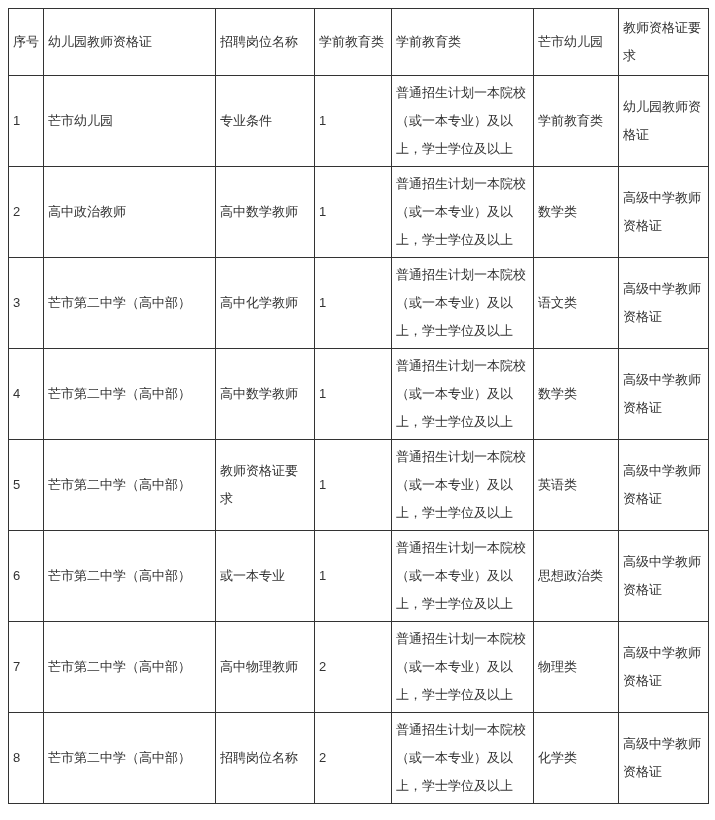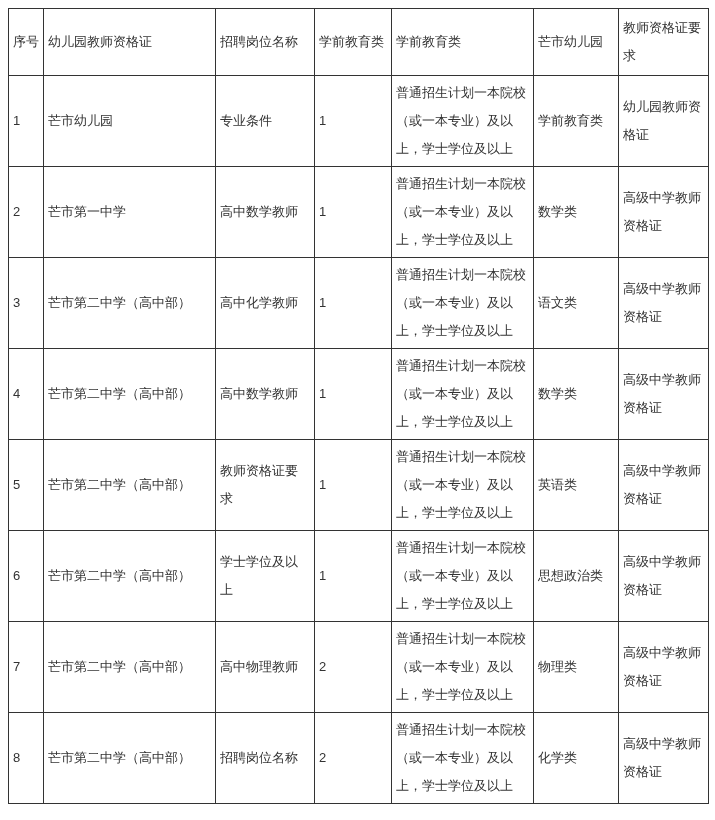--- a/index.html
+++ b/index.html
@@ -67,21 +67,21 @@
           <td>1</td>
           <td>芒市幼儿园</td>
           <td>专业条件</td>
           <td>1</td>
           <td>普通招生计划一本院校（或一本专业）及以上，学士学位及以上</td>
           <td>学前教育类</td>
           <td>幼儿园教师资格证</td>
         </tr>
         <tr>
           <td>2</td>
-          <td>芒市第一中学</td>
+          <td>高中政治教师</td>
           <td>高中数学教师</td>
           <td>1</td>
           <td>普通招生计划一本院校（或一本专业）及以上，学士学位及以上</td>
           <td>数学类</td>
           <td>高级中学教师资格证</td>
         </tr>
         <tr>
           <td>3</td>
           <td>芒市第二中学（高中部）</td>
           <td>高中化学教师</td>
@@ -104,21 +104,21 @@
           <td>芒市第二中学（高中部）</td>
           <td>教师资格证要求</td>
           <td>1</td>
           <td>普通招生计划一本院校（或一本专业）及以上，学士学位及以上</td>
           <td>英语类</td>
           <td>高级中学教师资格证</td>
         </tr>
         <tr>
           <td>6</td>
           <td>芒市第二中学（高中部）</td>
-          <td>学士学位及以上</td>
+          <td>或一本专业</td>
           <td>1</td>
           <td>普通招生计划一本院校（或一本专业）及以上，学士学位及以上</td>
           <td>思想政治类</td>
           <td>高级中学教师资格证</td>
         </tr>
         <tr>
           <td>7</td>
           <td>芒市第二中学（高中部）</td>
           <td>高中物理教师</td>
           <td>2</td>

